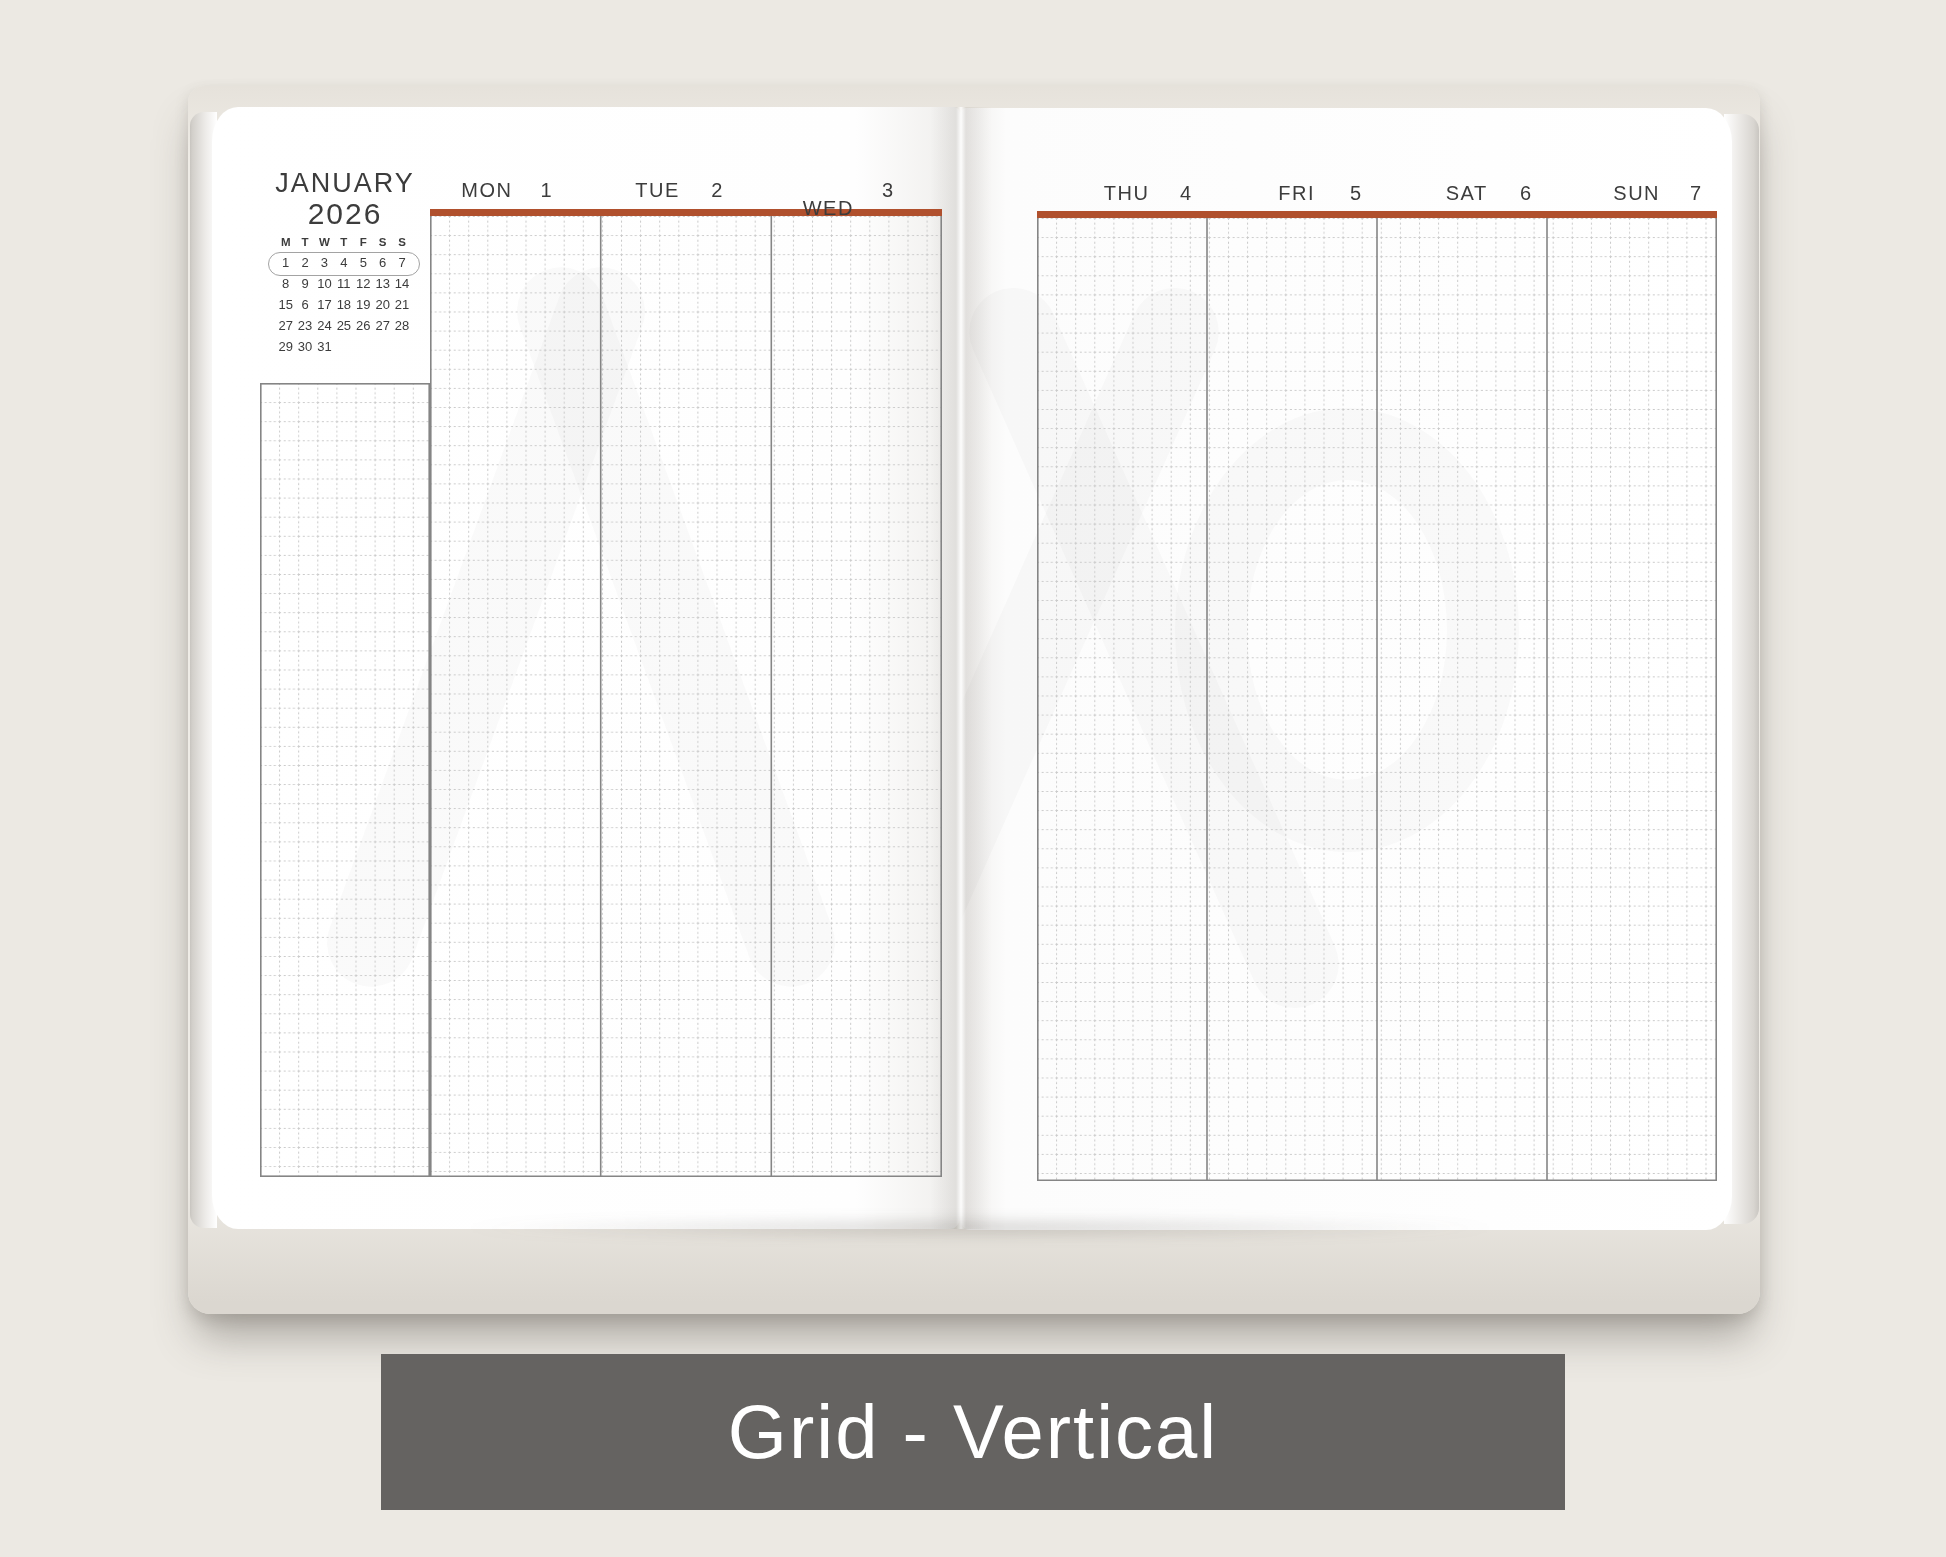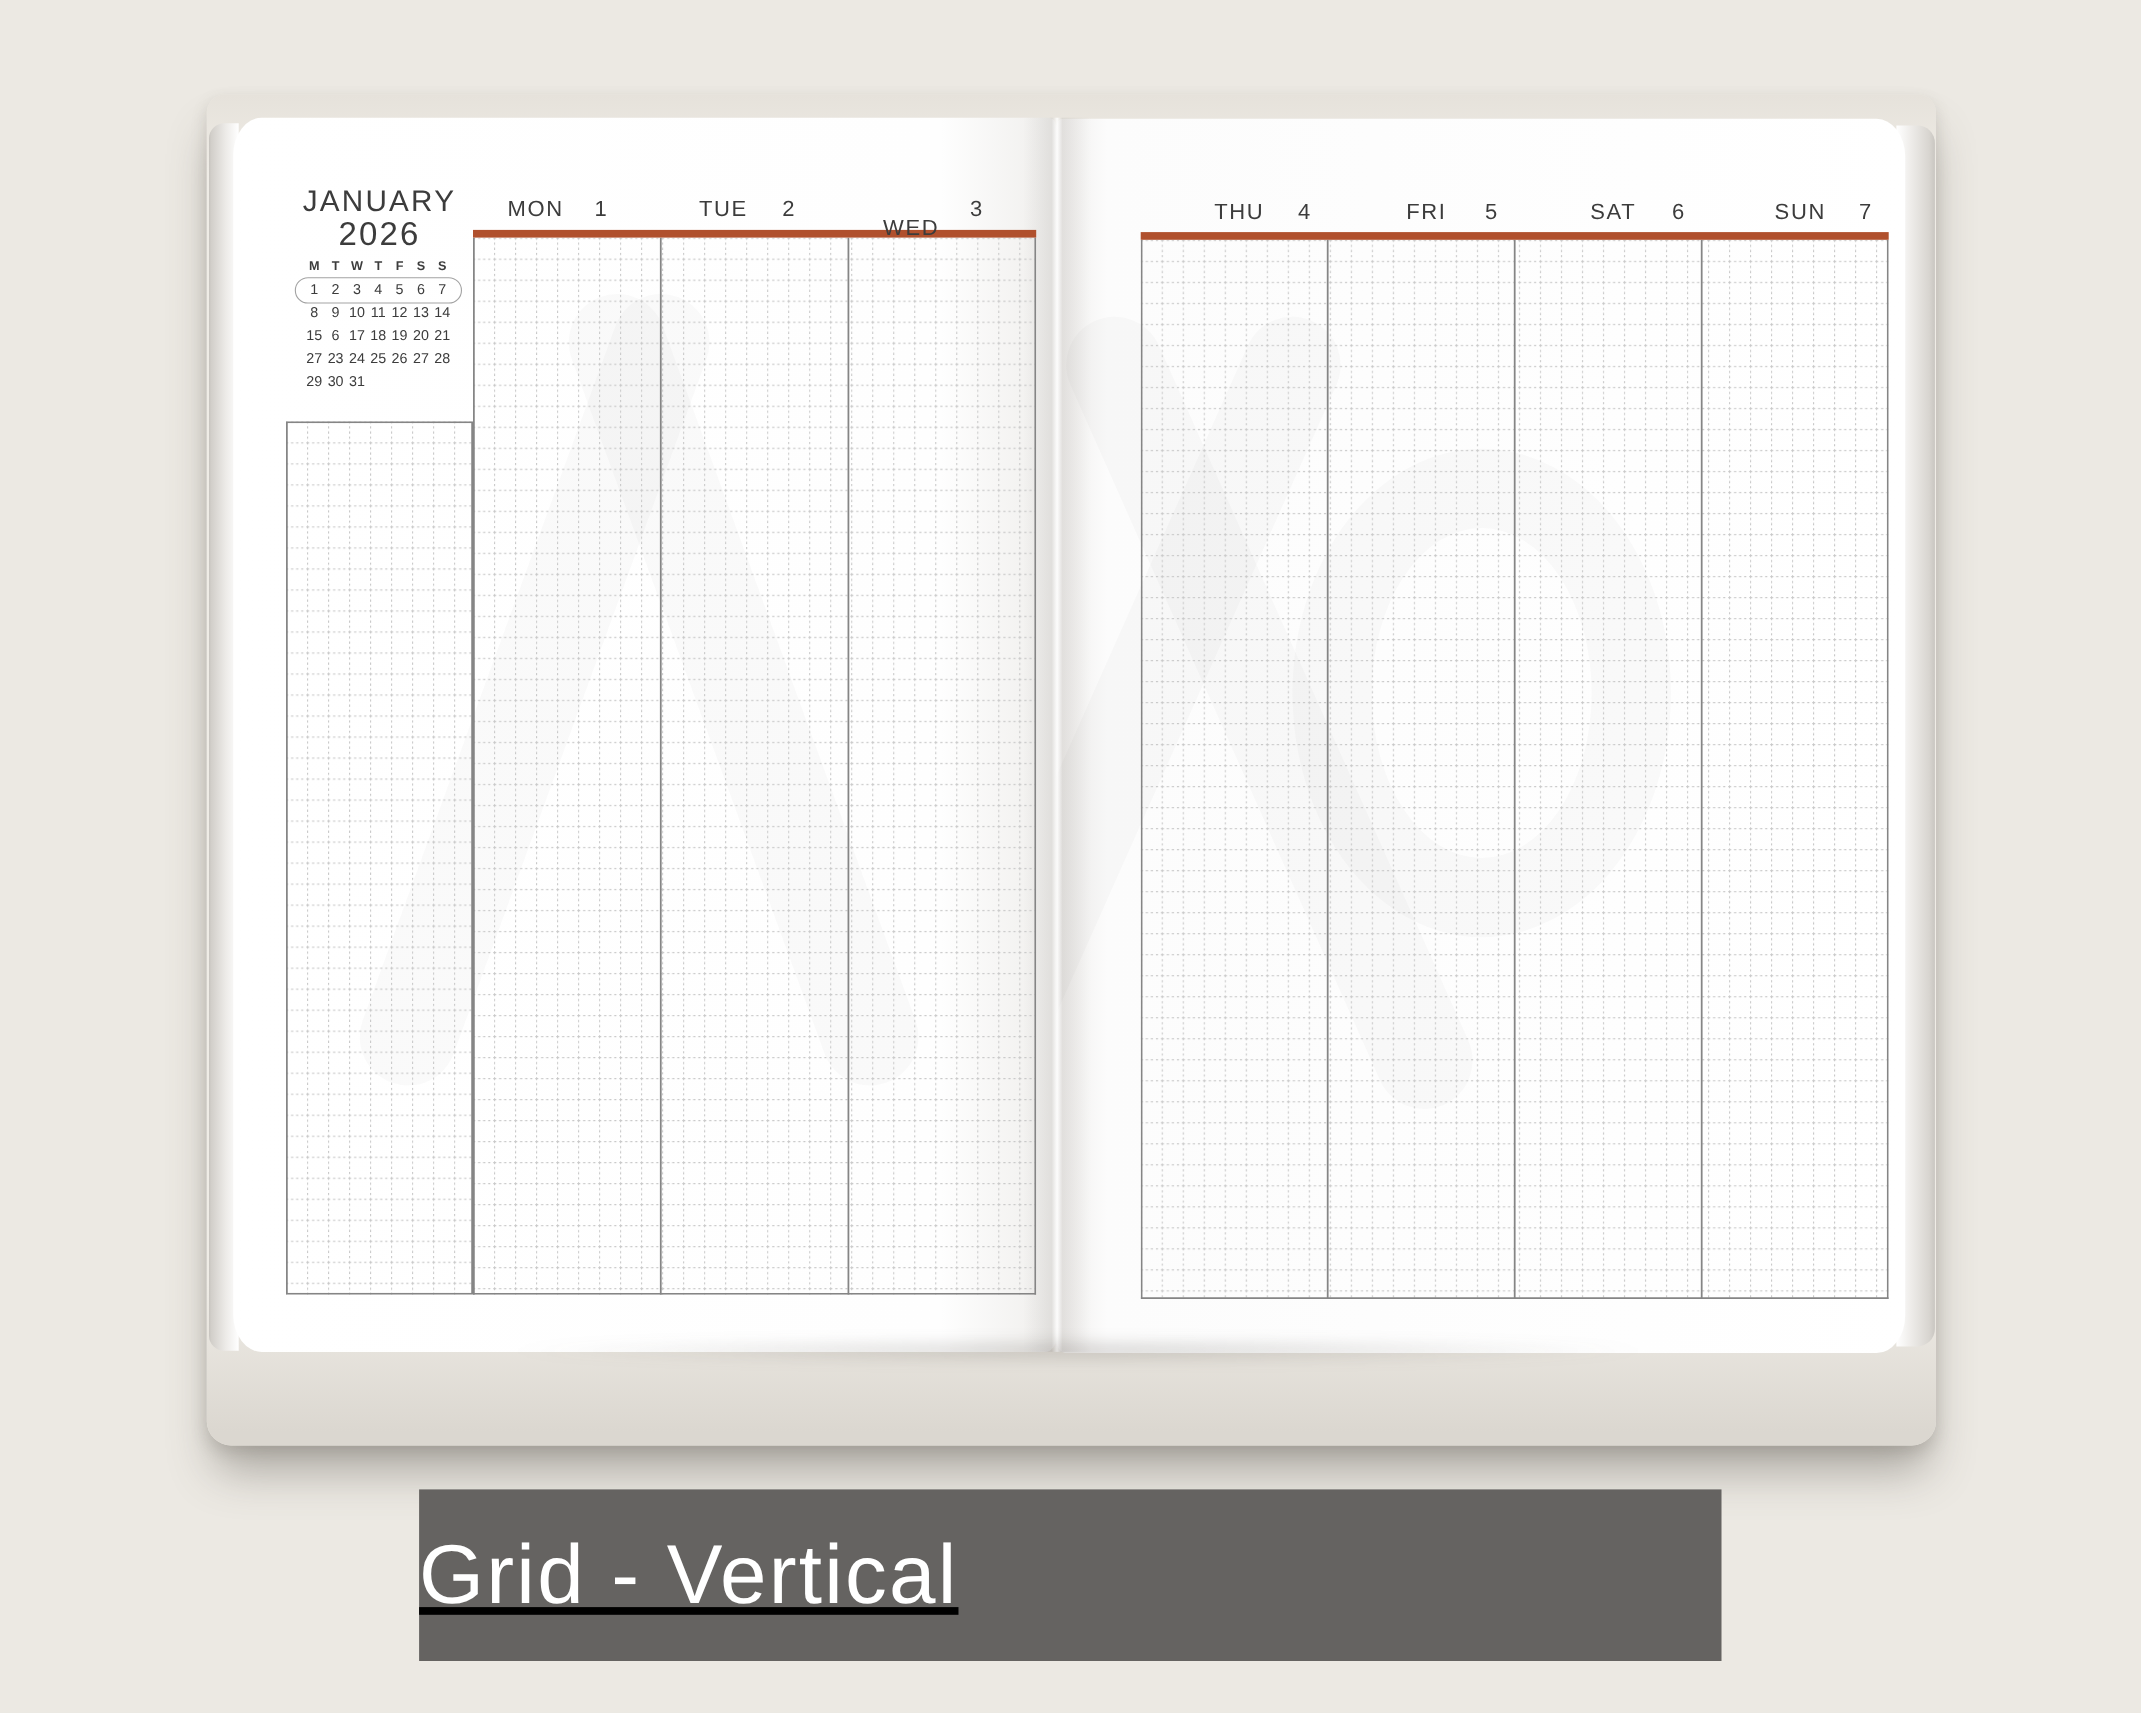--- a/index.html
+++ b/index.html
@@ -92,21 +92,21 @@
   .day-name,.day-date{
     position:absolute;transform:translateX(-50%);
     font-size:20px;color:var(--text,#3c3c3c);line-height:26px;white-space:nowrap;
   }
   .day-name{letter-spacing:1.5px;}
 
   
   .banner{
     position:absolute;left:381px;top:1354px;width:1184px;height:156px;
     background:var(--banner-bg,#656361);
-    display:flex;align-items:center;justify-content:flex-start;text-decoration:underline;
+    display:flex;align-items:center;justify-content:center;
   }
   .banner-title{
     color:var(--banner-text,#ffffff);font-size:76px;font-weight:300;
     letter-spacing:2px;line-height:1;
   }
 </style>
 </head>
 <body>
 
 <div class="scene">

